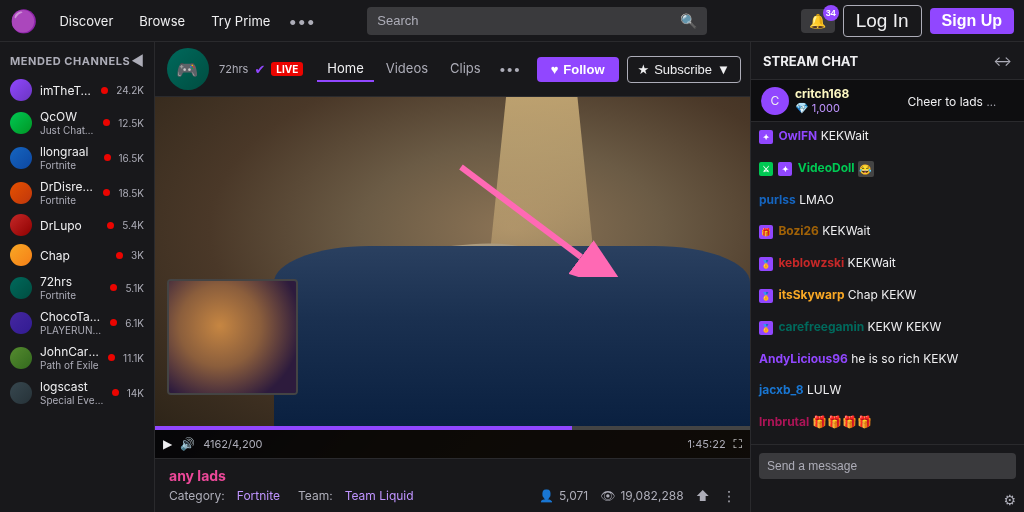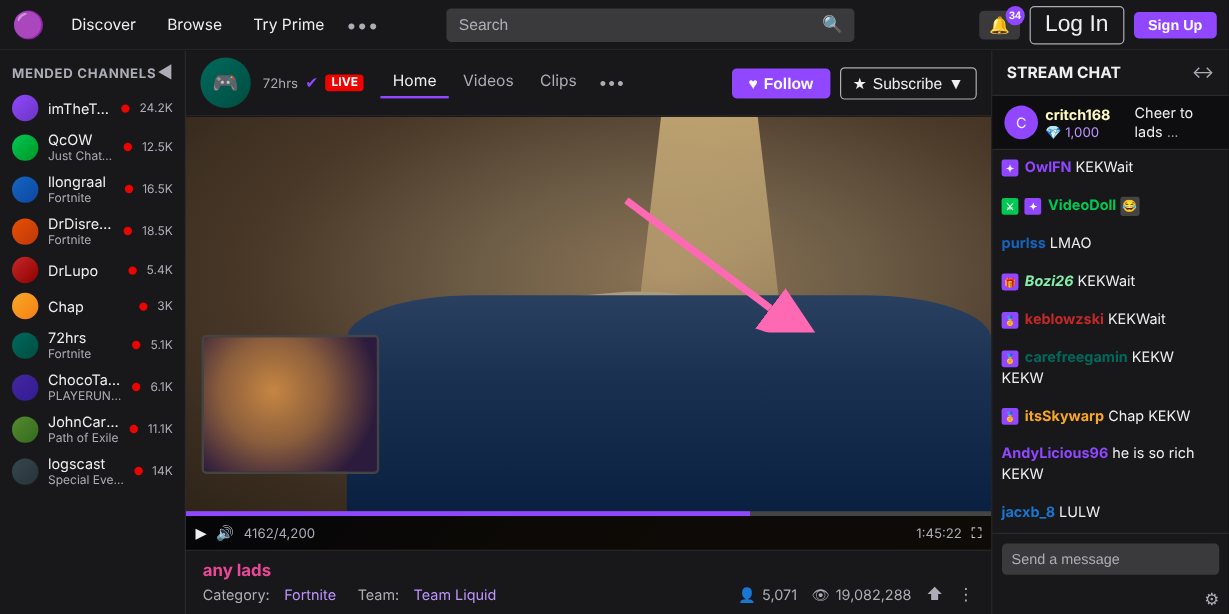--- a/index.html
+++ b/index.html
@@ -11,21 +11,21 @@
     .nav-link { color: #efeff1; font-size: 13px; padding: 0 8px; cursor: pointer; white-space: nowrap; }
     .nav-dots { color: #adadb8; font-size: 16px; cursor: pointer; }
     .search-bar { flex: 1; max-width: 340px; display: flex; align-items: center; background: #3a3a3d; border-radius: 4px; padding: 0 10px; height: 28px; margin: 0 auto; }
     .search-bar input { background: transparent; border: none; outline: none; color: #efeff1; font-size: 13px; width: 100%; }
     .search-bar input::placeholder { color: #adadb8; }
     .search-icon { color: #adadb8; font-size: 14px; margin-left: 6px; }
     .nav-right { display: flex; align-items: center; gap: 8px; margin-left: auto; }
     .notif-btn { position: relative; background: #3a3a3d; border: none; color: #efeff1; border-radius: 4px; padding: 4px 8px; cursor: pointer; font-size: 14px; }
     .notif-badge { position: absolute; top: -4px; right: -4px; background: #9147ff; color: #fff; border-radius: 50%; font-size: 9px; width: 16px; height: 16px; display: flex; align-items: center; justify-content: center; font-weight: bold; }
     .login-btn { background: transparent; border: 1px solid #adadb8; color: #efeff1; border-radius: 4px; padding: 4px 12px; cursor: pointer; font-size: 19px; }
-    .signup-btn { background: #9147ff; border: none; color: #fff; border-radius: 4px; padding: 4px 12px; cursor: pointer; font-size: 12px; font-weight: bold; }
+    .signup-btn { background: #9147ff; border: none; color: #fff; border-radius: 4px; padding: 4px 12px; cursor: pointer; font-size: 16px; font-weight: bold; }
 
     
     .main-layout { display: flex; flex: 1; overflow: hidden; }
 
     
     .sidebar { width: 155px; background: #18181b; border-right: 1px solid #2a2a2d; overflow-y: auto; flex-shrink: 0; padding-top: 6px; }
     .sidebar-header { display: flex; align-items: center; justify-content: space-between; padding: 4px 10px 6px; }
     .sidebar-title { font-size: 11px; font-weight: bold; color: #adadb8; letter-spacing: 0.05em; }
     .sidebar-collapse { color: #adadb8; cursor: pointer; font-size: 14px; }
     .sidebar-item { display: flex; align-items: center; padding: 4px 10px; cursor: pointer; gap: 8px; }
@@ -77,21 +77,21 @@
     .stream-title { font-size: 14px; font-weight: bold; color: #ec4899; margin-bottom: 3px; }
     .stream-meta { display: flex; align-items: center; gap: 12px; }
     .stream-category { color: #bf94ff; font-size: 12px; text-decoration: none; cursor: pointer; }
     .stream-team { color: #bf94ff; font-size: 12px; cursor: pointer; }
     .stream-viewers { display: flex; align-items: center; gap: 5px; color: #adadb8; font-size: 12px; margin-left: auto; }
     .stream-views { display: flex; align-items: center; gap: 5px; color: #adadb8; font-size: 12px; }
     .stream-share { color: #adadb8; cursor: pointer; font-size: 14px; }
     .stream-more { color: #adadb8; cursor: pointer; font-size: 14px; }
 
     
-    .chat-panel { width: 198px; background: #18181b; display: flex; flex-direction: column; border-left: 1px solid #2a2a2d; flex-shrink: 0; }
+    .chat-panel { width: 274px; background: #18181b; display: flex; flex-direction: column; border-left: 1px solid #2a2a2d; flex-shrink: 0; }
     .chat-header { display: flex; align-items: center; justify-content: space-between; padding: 10px 12px; border-bottom: 1px solid #2a2a2d; flex-shrink: 0; }
     .chat-title { font-size: 13px; font-weight: bold; color: #efeff1; }
     .chat-collapse { color: #adadb8; cursor: pointer; font-size: 14px; }
 
     
     .cheer-section { display: flex; align-items: center; padding: 6px 10px; background: #0e0e10; border-bottom: 1px solid #2a2a2d; gap: 6px; flex-shrink: 0; }
     .cheer-avatar { width: 28px; height: 28px; border-radius: 50%; background: #9147ff; display: flex; align-items: center; justify-content: center; font-size: 12px; flex-shrink: 0; }
     .cheer-info { flex: 1; min-width: 0; }
     .cheer-name { font-size: 12px; font-weight: bold; color: #fef9c3; }
     .cheer-amount { font-size: 11px; color: #bf94ff; display: flex; align-items: center; gap: 3px; }
@@ -382,43 +382,43 @@
         <span class="chat-emote">😂</span>
       </div>
 
       <div class="chat-msg">
         <span class="chat-user" style="color:#1565c0;">purlss</span>
         <span class="chat-text"> LMAO</span>
       </div>
 
       <div class="chat-msg">
         <span class="badge badge-sub">🎁</span>
-        <span class="chat-user" style="color:#86efac;font-style:italic;">Bozi26</span>
+        <span class="chat-user" style="color:#a16207;">Bozi26</span>
         <span class="chat-text"> KEKWait</span>
       </div>
 
       <div class="chat-msg">
         <span class="badge badge-sub">🏅</span>
         <span class="chat-user" style="color:#c62828;">keblowzski</span>
         <span class="chat-text"> KEKWait</span>
       </div>
 
       <div class="chat-msg">
         <span class="badge badge-sub">🏅</span>
+        <span class="chat-user" style="color:#f9a825;">itsSkywarp</span>
+        <span class="chat-text"> Chap KEKW</span>
+      </div>
+
+      <div class="chat-msg">
+        <span class="badge badge-sub">🏅</span>
         <span class="chat-user" style="color:#00695c;">carefreegamin</span>
         <span class="chat-text"> KEKW KEKW</span>
       </div>
 
       <div class="chat-msg">
-        <span class="badge badge-sub">🏅</span>
-        <span class="chat-user" style="color:#f9a825;">itsSkywarp</span>
-        <span class="chat-text"> Chap KEKW</span>
-      </div>
-
-      <div class="chat-msg">
         <span class="chat-user" style="color:#9147ff;">AndyLicious96</span>
         <span class="chat-text"> he is so rich KEKW</span>
       </div>
 
       <div class="chat-msg">
         <span class="chat-user" style="color:#1976d2;">jacxb_8</span>
         <span class="chat-text"> LULW</span>
       </div>
 
       <div class="chat-msg">

